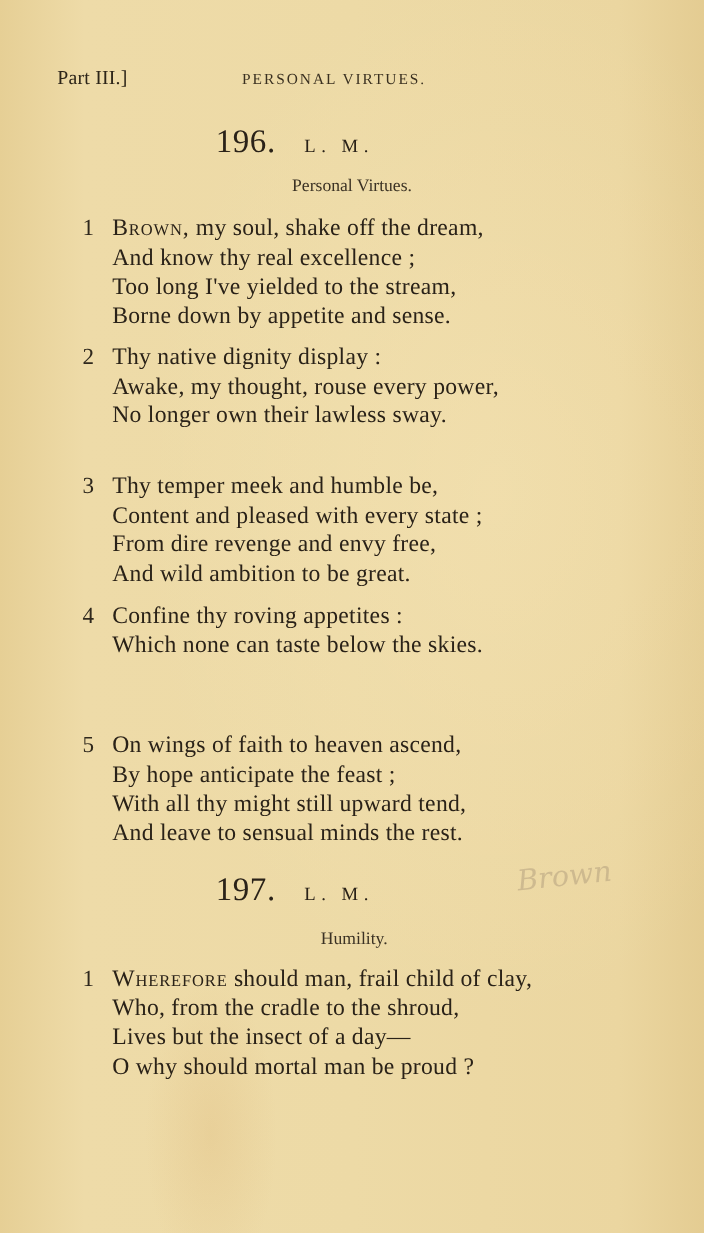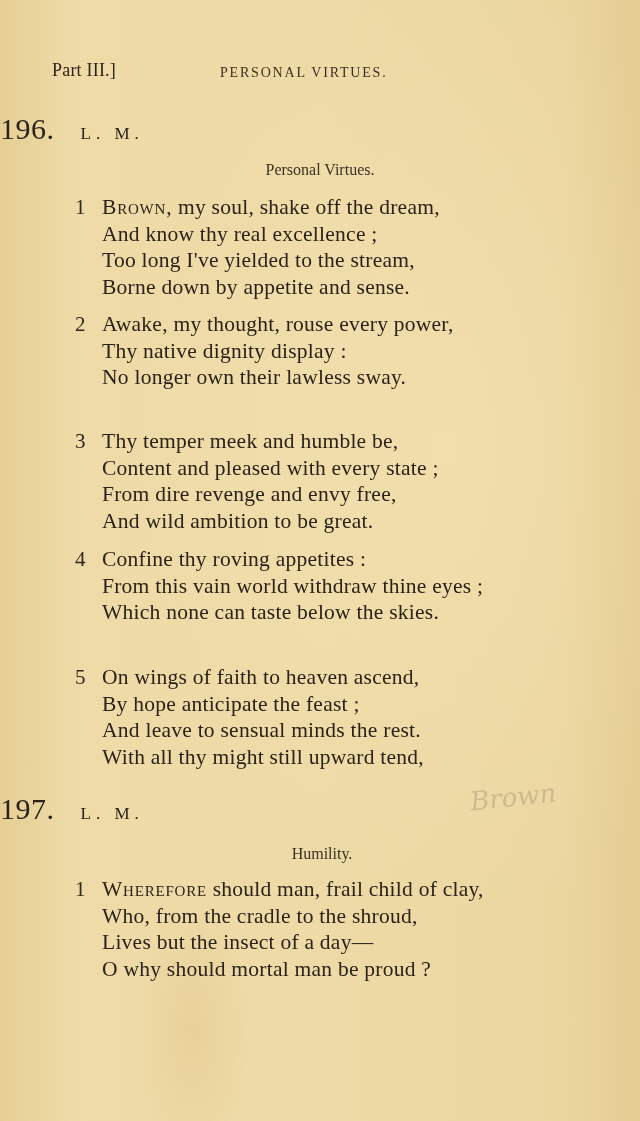--- a/index.html
+++ b/index.html
@@ -47,20 +47,21 @@
       font-size: 14px;
       letter-spacing: 1.8px;
       color: #3a3020;
       font-variant: small-caps;
       text-transform: uppercase;
     }
     .hymn-heading {
       position: absolute;
       left: 0;
       width: 536px;
+      text-align: center;
     }
     .hymn-number {
       font-size: 30px;
       color: #2a2218;
       margin-right: 22px;
       letter-spacing: 0.5px;
     }
     .hymn-meter {
       font-size: 17px;
       letter-spacing: 5px;
@@ -138,52 +139,51 @@
       <span class="verse-line"><span class="smallcaps-word">Brown,</span><span> my soul, shake off the dream,</span></span>
       <span class="verse-line">And know thy real excellence ;</span>
       <span class="verse-line">Too long I've yielded to the stream,</span>
       <span class="verse-line">Borne down by appetite and sense.</span>
     </div>
   </div>
 
   <div class="stanza" style="top:311px;">
     <span class="stanza-number">2</span>
     <div class="stanza-lines">
+      <span class="verse-line">Thy native dignity display :</span>
       <span class="verse-line">Awake, my thought, rouse every power,</span>
-      <span class="verse-line">Thy native dignity display :</span>
       <span class="verse-line">No longer own their lawless sway.</span>
     </div>
   </div>
 
   <div class="stanza" style="top:428px;">
     <span class="stanza-number">3</span>
     <div class="stanza-lines">
       <span class="verse-line">Thy temper meek and humble be,</span>
       <span class="verse-line">Content and pleased with every state ;</span>
       <span class="verse-line">From dire revenge and envy free,</span>
       <span class="verse-line">And wild ambition to be great.</span>
     </div>
   </div>
 
   <div class="stanza" style="top:546px;">
     <span class="stanza-number">4</span>
     <div class="stanza-lines">
       <span class="verse-line">Confine thy roving appetites :</span>
-      <span class="verse-line">From this vain world withdraw thine eyes ;</span>
       <span class="verse-line">Which none can taste below the skies.</span>
     </div>
   </div>
 
   <div class="stanza" style="top:664px;">
     <span class="stanza-number">5</span>
     <div class="stanza-lines">
       <span class="verse-line">On wings of faith to heaven ascend,</span>
       <span class="verse-line">By hope anticipate the feast ;</span>
+      <span class="verse-line">With all thy might still upward tend,</span>
       <span class="verse-line">And leave to sensual minds the rest.</span>
-      <span class="verse-line">With all thy might still upward tend,</span>
     </div>
   </div>
 
   <div class="hymn-heading" style="top:792px;">
     <span class="hymn-number">197.</span>
     <span class="hymn-meter">L. M.</span>
   </div>
   <div class="pencil-note">Brown</div>
   <div class="hymn-subject" style="top:845px; padding-left:2px;">Humility.</div>
 

